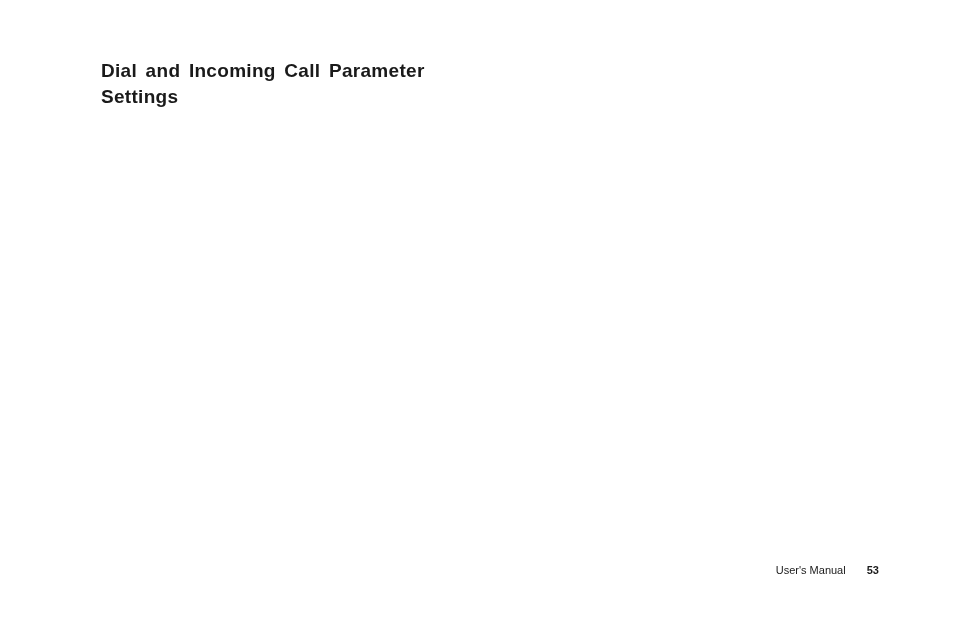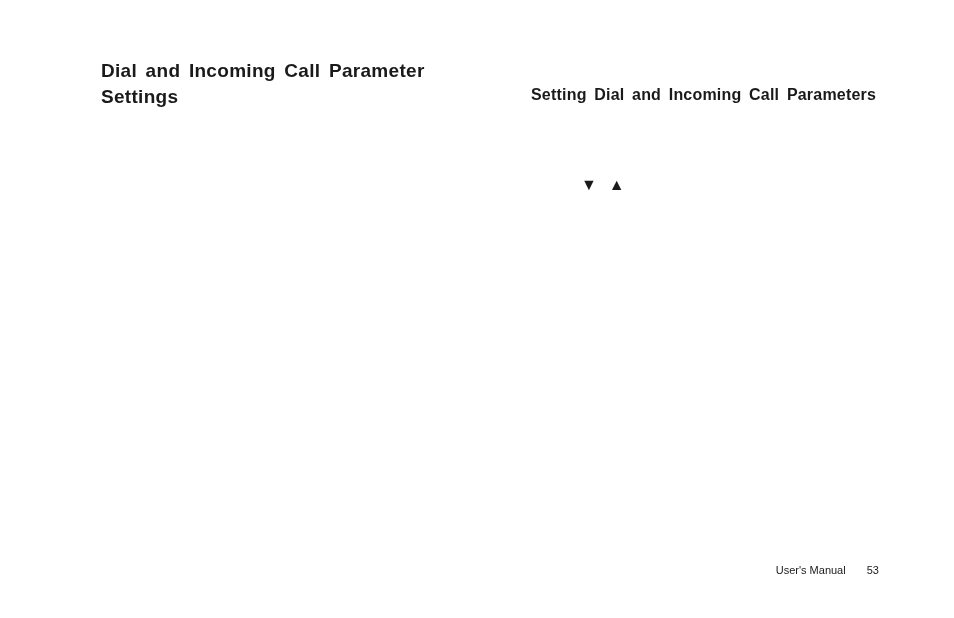--- a/index.html
+++ b/index.html
@@ -61,36 +61,29 @@
       bottom: 42px;
       right: 88px;
       font-size: 11px;
       color: #1a1a1a;
     }
     .footer-label {
       margin-right: 18px;
       text-align: right;
     }
     .footer-page {
-      font-weight: 400;
+      font-weight: 700;
     }
   </style>
 </head>
 <body>
 
 <div class="page">
   <div class="columns">
     <div class="col-left">
       <h1 class="section-title">Dial and Incoming Call Parameter Settings</h1>
     </div>
-    <div class="col-right">
-      <h2 class="sub-title">Setting Dial and Incoming Call Parameters</h2>
-      <div class="arrows-row">
-        <span class="triangle-down">▼</span>
-        <span class="triangle-up">▲</span>
-      </div>
-    </div>
   </div>
   <div class="footer">
     <span class="footer-label">User's Manual</span>
     <span class="footer-page">53</span>
   </div>
 </div>
 
 </body></html>

